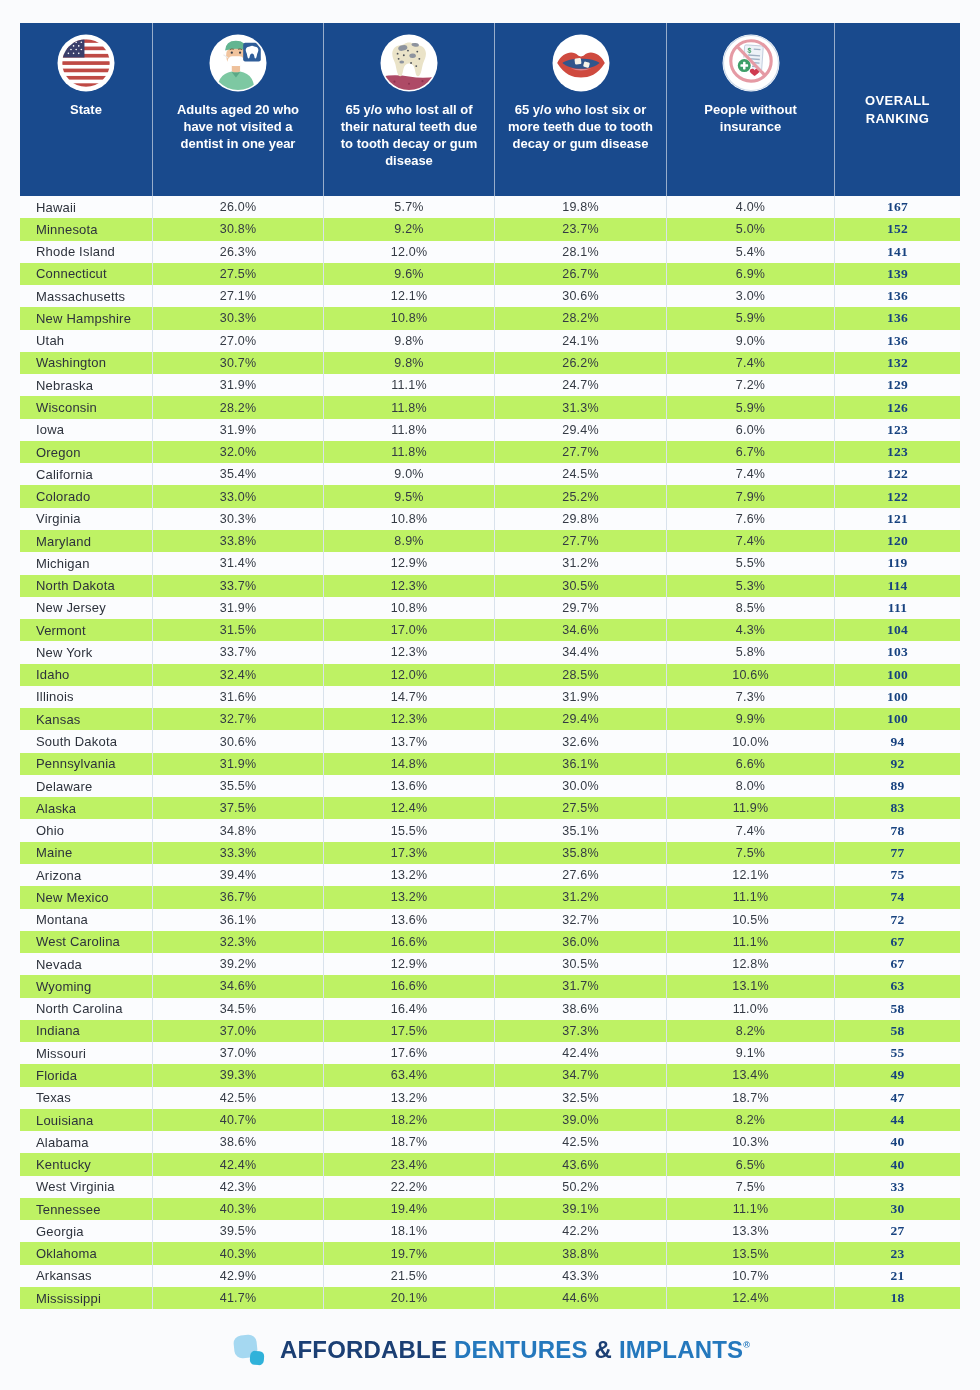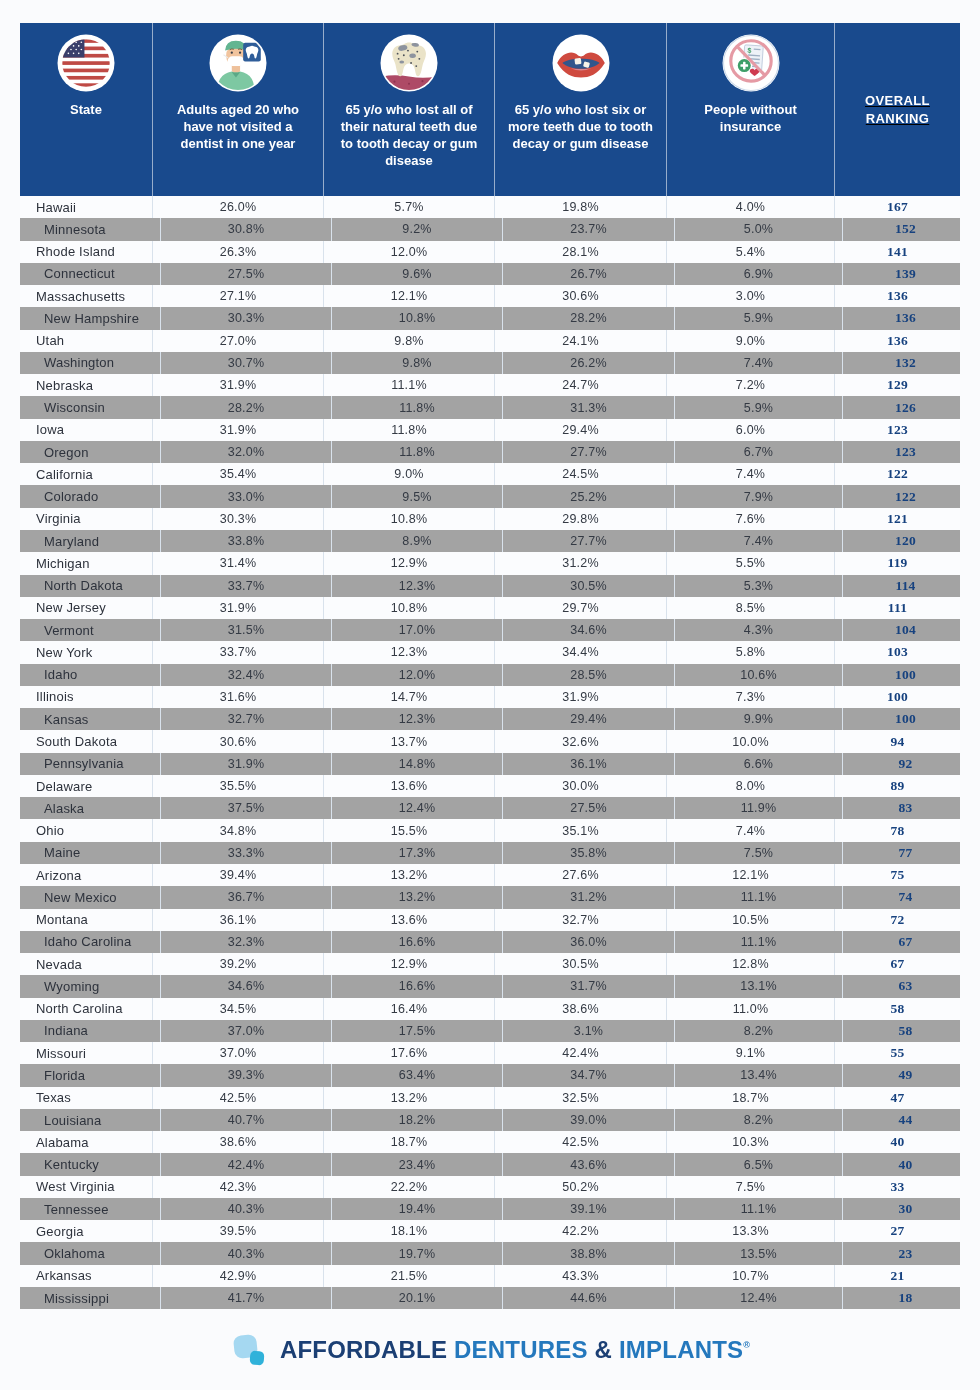--- a/index.html
+++ b/index.html
@@ -20,37 +20,37 @@
     grid-template-columns: 133px 171px 171px 172px 168px 125px;
     background: #194a8d;
     height: 173px;
   }
   .hcell {
     display: flex; flex-direction: column; align-items: center;
     padding-top: 11px;
     border-right: 1px solid rgba(255,255,255,0.55);
   }
   .hcell:last-child { border-right: none; }
-  .hcell.rank-head { justify-content: center; padding-top: 0; text-decoration: underline; }
+  .hcell.rank-head { justify-content: center; padding-top: 0; }
   .hicon { width: 58px; height: 58px; flex: 0 0 58px; }
   .hlabel {
     margin-top: 9px;
     color: #ffffff; font-weight: bold; font-size: 13px; line-height: 1.32;
     text-align: center; padding: 0 9px;
   }
   .rank-head .hlabel { margin-top: 0; max-width: 92px; letter-spacing: 0.4px; }
   
   .tbody { width: 940px; text-align: center; }
   .row {
     display: grid;
     grid-template-columns: 133px 171px 171px 172px 168px 125px;
     height: 22.28px;
     background: #fbfcfe;
   }
-  .row.alt { background: #a3a3a3; padding-left: 8px; }
+  .row.alt { background: #bef264; }
   .cell {
     display: flex; align-items: center; justify-content: center;
     font-size: 12.5px; color: #343a44;
     border-right: 1px solid #d9e2ec;
     letter-spacing: 0.2px;
   }
   .cell:last-child { border-right: none; }
   .cell.state {
     justify-content: flex-start; padding-left: 16px;
     font-size: 13px; color: #2d323c;
@@ -478,21 +478,21 @@
   </div>
         <div class="row">
     <div class="cell state">Montana</div>
     <div class="cell">36.1%</div>
     <div class="cell">13.6%</div>
     <div class="cell">32.7%</div>
     <div class="cell">10.5%</div>
     <div class="cell rank">72</div>
   </div>
         <div class="row alt">
-    <div class="cell state">Idaho Carolina</div>
+    <div class="cell state">West Carolina</div>
     <div class="cell">32.3%</div>
     <div class="cell">16.6%</div>
     <div class="cell">36.0%</div>
     <div class="cell">11.1%</div>
     <div class="cell rank">67</div>
   </div>
         <div class="row">
     <div class="cell state">Nevada</div>
     <div class="cell">39.2%</div>
     <div class="cell">12.9%</div>
@@ -513,21 +513,21 @@
     <div class="cell">34.5%</div>
     <div class="cell">16.4%</div>
     <div class="cell">38.6%</div>
     <div class="cell">11.0%</div>
     <div class="cell rank">58</div>
   </div>
         <div class="row alt">
     <div class="cell state">Indiana</div>
     <div class="cell">37.0%</div>
     <div class="cell">17.5%</div>
-    <div class="cell">3.1%</div>
+    <div class="cell">37.3%</div>
     <div class="cell">8.2%</div>
     <div class="cell rank">58</div>
   </div>
         <div class="row">
     <div class="cell state">Missouri</div>
     <div class="cell">37.0%</div>
     <div class="cell">17.6%</div>
     <div class="cell">42.4%</div>
     <div class="cell">9.1%</div>
     <div class="cell rank">55</div>

